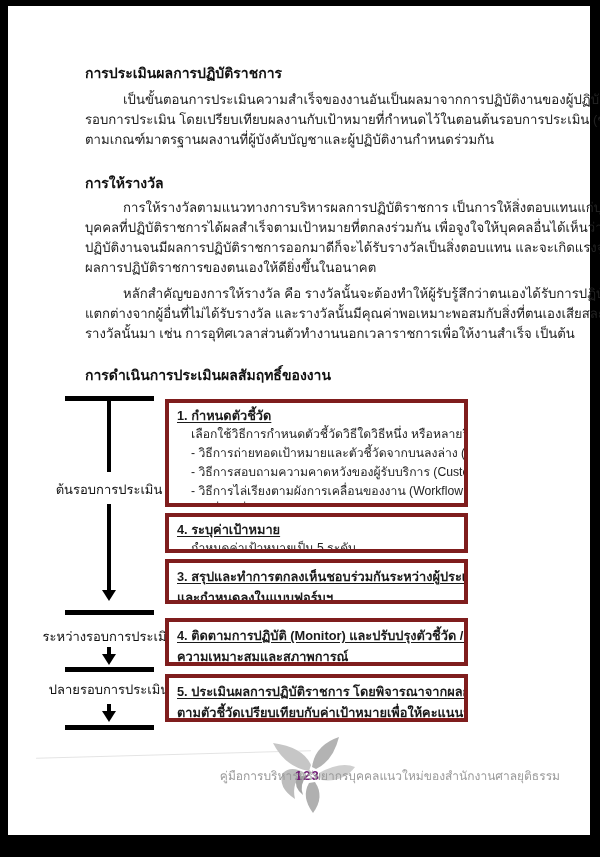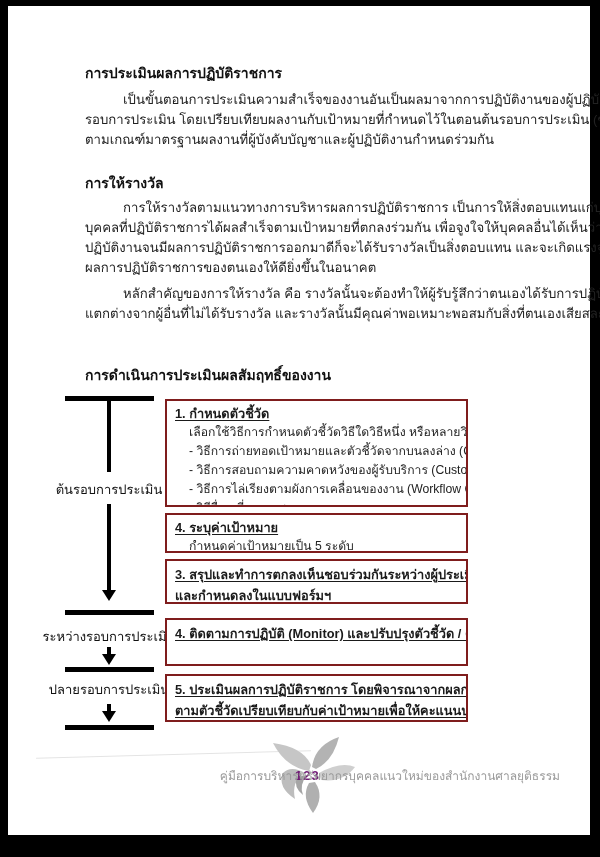--- a/index.html
+++ b/index.html
@@ -25,21 +25,21 @@
   .thead {
     position:absolute; left:94px; width:0; height:0;
     border-left:7px solid transparent; border-right:7px solid transparent;
     border-top:11px solid #000;
   }
   .tlabel {
     position:absolute; left:15px; width:172px; text-align:center;
     font-size:13px; color:#111; white-space:nowrap;
   }
   .fbox {
-    position:absolute; left:157px; width:303px; border:2px solid #7f1d1d;
+    position:absolute; left:157px; width:303px; border:4px solid #7f1d1d;
     background:#fff; padding:3px 8px 3px 8px; overflow:hidden;
   }
   .fbox .title {
     font-weight:bold; font-size:12.8px; text-decoration:underline;
     text-underline-offset:2px; line-height:19px; white-space:nowrap;
   }
   .fbox .bline { font-size:12.2px; line-height:19px; padding-left:14px; white-space:nowrap; color:#222; }
   .fbox .tline2 {
     font-weight:bold; font-size:12.8px; text-decoration:underline;
     text-underline-offset:2px; line-height:21px; white-space:nowrap;
@@ -80,20 +80,21 @@
     <div class="h-sec" style="top:166px">การให้รางวัล</div>
     <div class="para" style="top:192px">
       <div class="ln indent">การให้รางวัลตามแนวทางการบริหารผลการปฏิบัติราชการ เป็นการให้สิ่งตอบแทนแก่บุคคลหรือกลุ่ม</div>
       <div class="ln">บุคคลที่ปฏิบัติราชการได้ผลสำเร็จตามเป้าหมายที่ตกลงร่วมกัน เพื่อจูงใจให้บุคคลอื่นได้เห็นว่าผู้ที่ตั้งใจ</div>
       <div class="ln">ปฏิบัติงานจนมีผลการปฏิบัติราชการออกมาดีก็จะได้รับรางวัลเป็นสิ่งตอบแทน และจะเกิดแรงจูงใจในการพัฒนา</div>
       <div class="ln">ผลการปฏิบัติราชการของตนเองให้ดียิ่งขึ้นในอนาคต</div>
     </div>
     <div class="para" style="top:278px">
       <div class="ln indent">หลักสำคัญของการให้รางวัล คือ รางวัลนั้นจะต้องทำให้ผู้รับรู้สึกว่าตนเองได้รับการปฏิบัติที่พิเศษ</div>
       <div class="ln">แตกต่างจากผู้อื่นที่ไม่ได้รับรางวัล และรางวัลนั้นมีคุณค่าพอเหมาะพอสมกับสิ่งที่ตนเองเสียสละไปเพื่อให้ได้</div>
+      <div class="ln">รางวัลนั้นมา เช่น การอุทิศเวลาส่วนตัวทำงานนอกเวลาราชการเพื่อให้งานสำเร็จ เป็นต้น</div>
     </div>
 
     <div class="h-sec" style="top:358px">การดำเนินการประเมินผลสัมฤทธิ์ของงาน</div>
 
     <div id="diagram">
 
       <div class="tbar" style="top:1px"></div>
       <div class="tline" style="top:5px; height:72px"></div>
       <div class="tlabel" style="top:84px">ต้นรอบการประเมิน</div>
       <div class="tline" style="top:109px; height:86px"></div>
@@ -122,20 +123,21 @@
         <div class="bline">กำหนดค่าเป้าหมายเป็น 5 ระดับ</div>
       </div>
 
       <div class="fbox" style="top:164px; height:45px">
         <div class="tline2">3. สรุปและทำการตกลงเห็นชอบร่วมกันระหว่างผู้ประเมินและผู้ปฏิบัติ</div>
         <div class="tline2">และกำหนดลงในแบบฟอร์มฯ</div>
       </div>
 
       <div class="fbox" style="top:223px; height:48px">
         <div class="tline2">4. ติดตามการปฏิบัติ (Monitor) และปรับปรุงตัวชี้วัด / ค่าเป้าหมายตาม</div>
+        <div class="tline2">ความเหมาะสมและสภาพการณ์</div>
       </div>
 
       <div class="fbox" style="top:279px; height:48px">
         <div class="tline2">5. ประเมินผลการปฏิบัติราชการ โดยพิจารณาจากผลการปฏิบัติงานจริง</div>
         <div class="tline2">ตามตัวชี้วัดเปรียบเทียบกับค่าเป้าหมายเพื่อให้คะแนนประเมิน</div>
       </div>
     </div>
 
     <div id="scan-artifact"></div>
 

